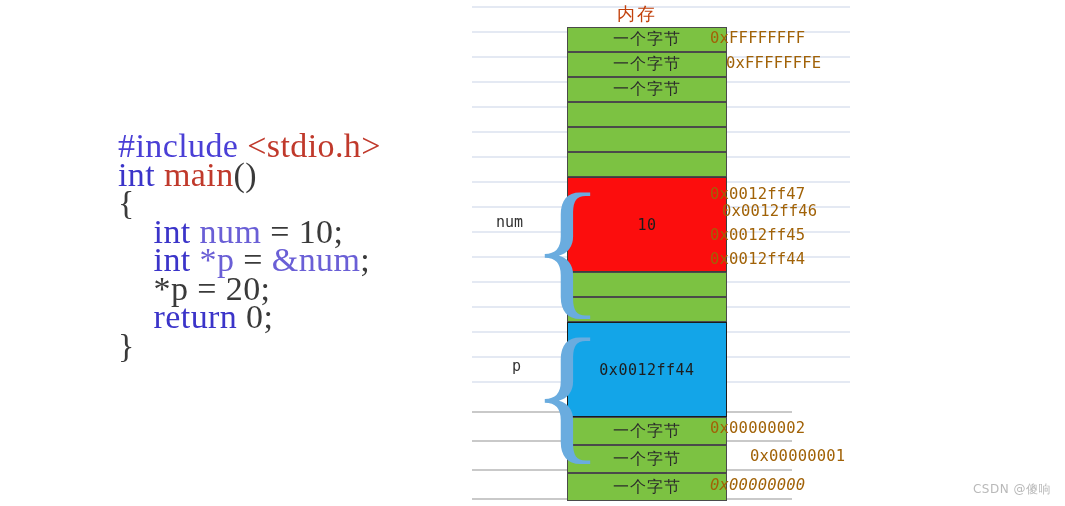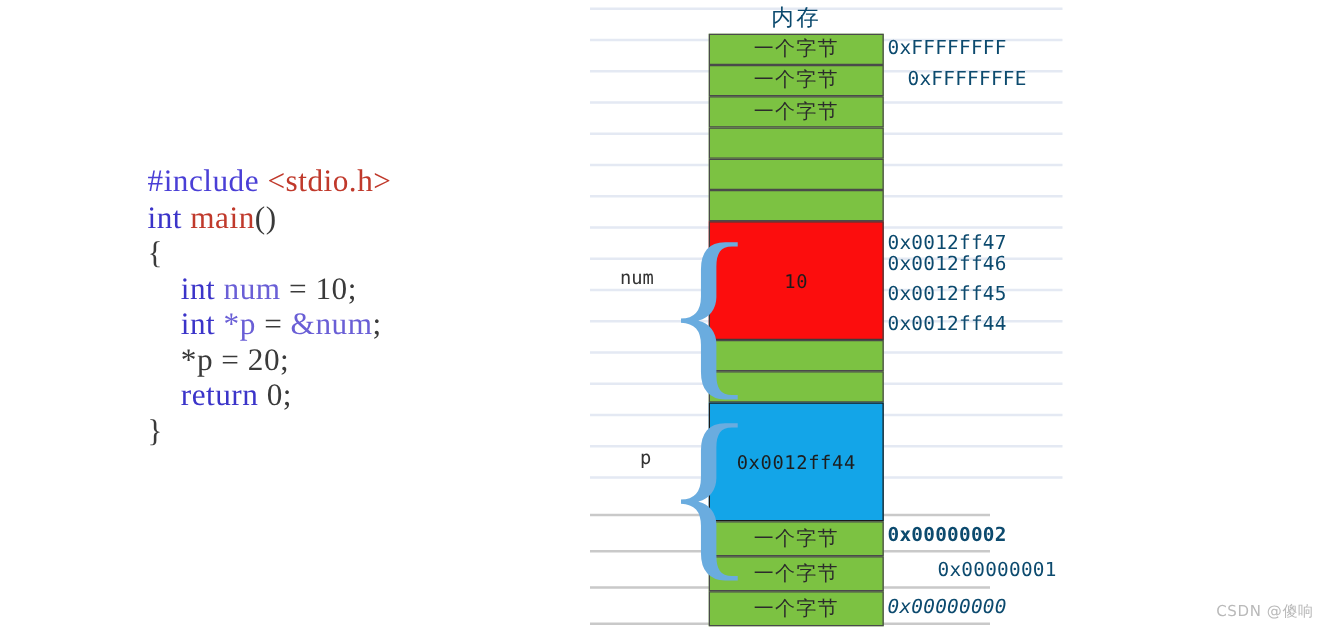--- a/index.html
+++ b/index.html
@@ -10,21 +10,21 @@
     overflow:hidden;
     position:relative;
   }
 
   
   #code-panel{
     position:absolute;
     left:118px; top:132px;
     width:330px;
     font-family:"Liberation Serif", serif;
-    font-size:25px;
+    font-size:34px;
     line-height:28.5px;
     letter-spacing:0.4px;
     white-space:pre;
   }
   .code-line{height:28.5px;}
   .tok-pre{color:#4a3fd6;}
   .tok-hdr{color:#c0392b;}
   .tok-kw{color:#3b34c9;}
   .tok-fn{color:#c0392b;}
   .tok-id{color:#6a5fd6;}
@@ -45,21 +45,21 @@
   .gridline.gy{background:#c9c9c9;}
 
   
   #memcol{
     position:absolute;
     left:567px; top:27px;
     width:140px;
   }
   .cell{
     position:absolute;
-    left:0; width:140px;
+    left:0; width:160px;
     box-sizing:border-box;
     border:1.5px solid #4a4a4a;
     display:flex;align-items:center;justify-content:center;
     font-family:"DejaVu Sans", sans-serif;
     font-size:16px;
     color:#2b2b2b;
     letter-spacing:1px;
   }
   .cell.green{background:#7cc242;}
   .cell.red{background:#fc0d0d;border-color:#3d3d3d;}
@@ -68,34 +68,34 @@
     font-family:"DejaVu Sans Mono", monospace;
     font-size:15px;letter-spacing:0.5px;color:#1d1d1d;
   }
 
   
   .addr{
     position:absolute;
     left:710px;
     font-family:"DejaVu Sans Mono", monospace;
     font-size:15.5px;
-    color:#0c4a6e;
+    color:#a16207;
     letter-spacing:0.2px;
     white-space:nowrap;
   }
 
   
   #mem-header{
     position:absolute;
     left:567px; top:2px;
     width:140px;
     text-align:center;
     font-family:"DejaVu Sans", sans-serif;
     font-size:18px;
-    color:#0c4a6e;
+    color:#c2410c;
     letter-spacing:2px;
   }
 
   
   .brace{
     position:absolute;
     color:#6aacdf;
     font-family:"Liberation Serif", serif;
     font-weight:normal;
     line-height:1;
@@ -187,24 +187,24 @@
     </div>
     <div class="cell green" style="top: 446px; height: 28px;">
       <span class="cell-txt">一个字节</span>
     </div>
   </div>
 
 <div id="addr-layer">
     <div class="addr" style="top: 29px;">0xFFFFFFFF</div>
     <div class="addr" style="top: 54px; margin-left: 16px;">0xFFFFFFFE</div>
     <div class="addr" style="top: 185px;">0x0012ff47</div>
-    <div class="addr" style="top: 202px;">0x0012ff46</div>
+    <div class="addr" style="top: 202px; margin-left: 12px;">0x0012ff46</div>
     <div class="addr" style="top: 226px;">0x0012ff45</div>
     <div class="addr" style="top: 250px;">0x0012ff44</div>
-    <div class="addr" style="top: 419px; font-weight: bold;">0x00000002</div>
+    <div class="addr" style="top: 419px;">0x00000002</div>
     <div class="addr" style="top: 447px; margin-left: 40px;">0x00000001</div>
     <div class="addr" style="top: 476px; font-style: italic;">0x00000000</div>
   </div>
 
 <div id="anno-layer">
     <div class="brace" style="left: 531px; top: 172px; font-size: 152px;">{</div>
     <div class="varlabel" style="top: 213px; left: 496px;">num</div>
     <div class="brace" style="left: 531px; top: 317px; font-size: 152px;">{</div>
     <div class="varlabel" style="top: 357px; left: 512px;">p</div>
   </div>

